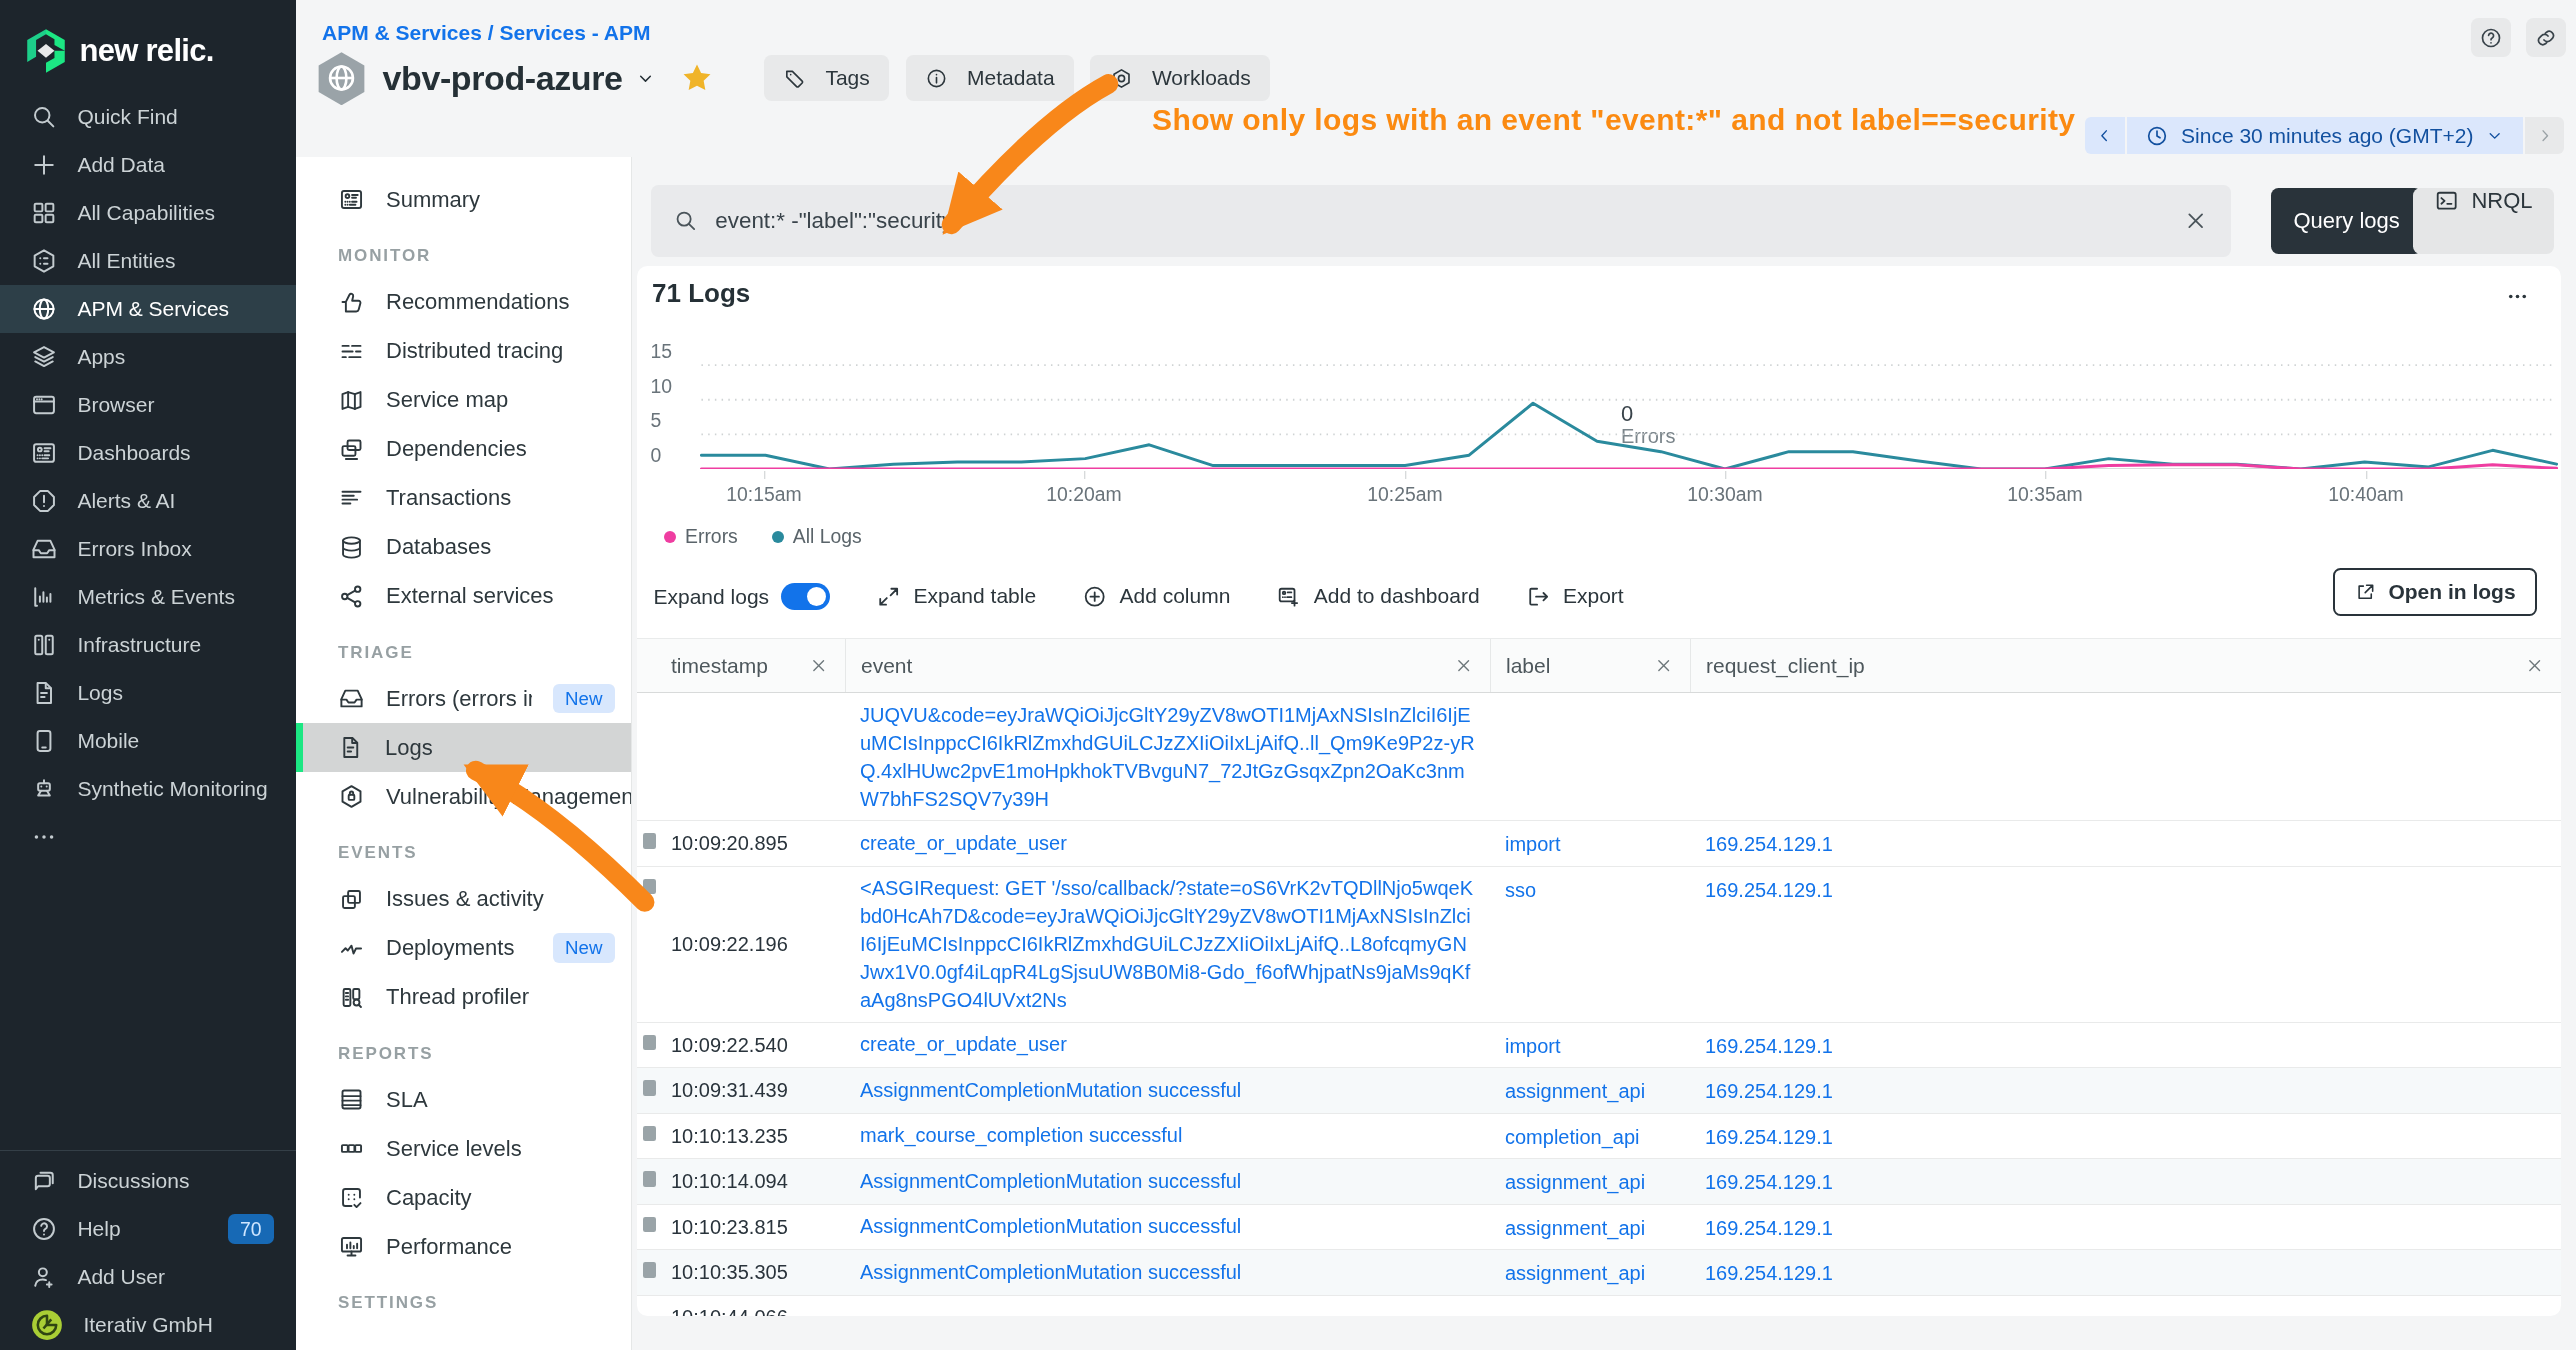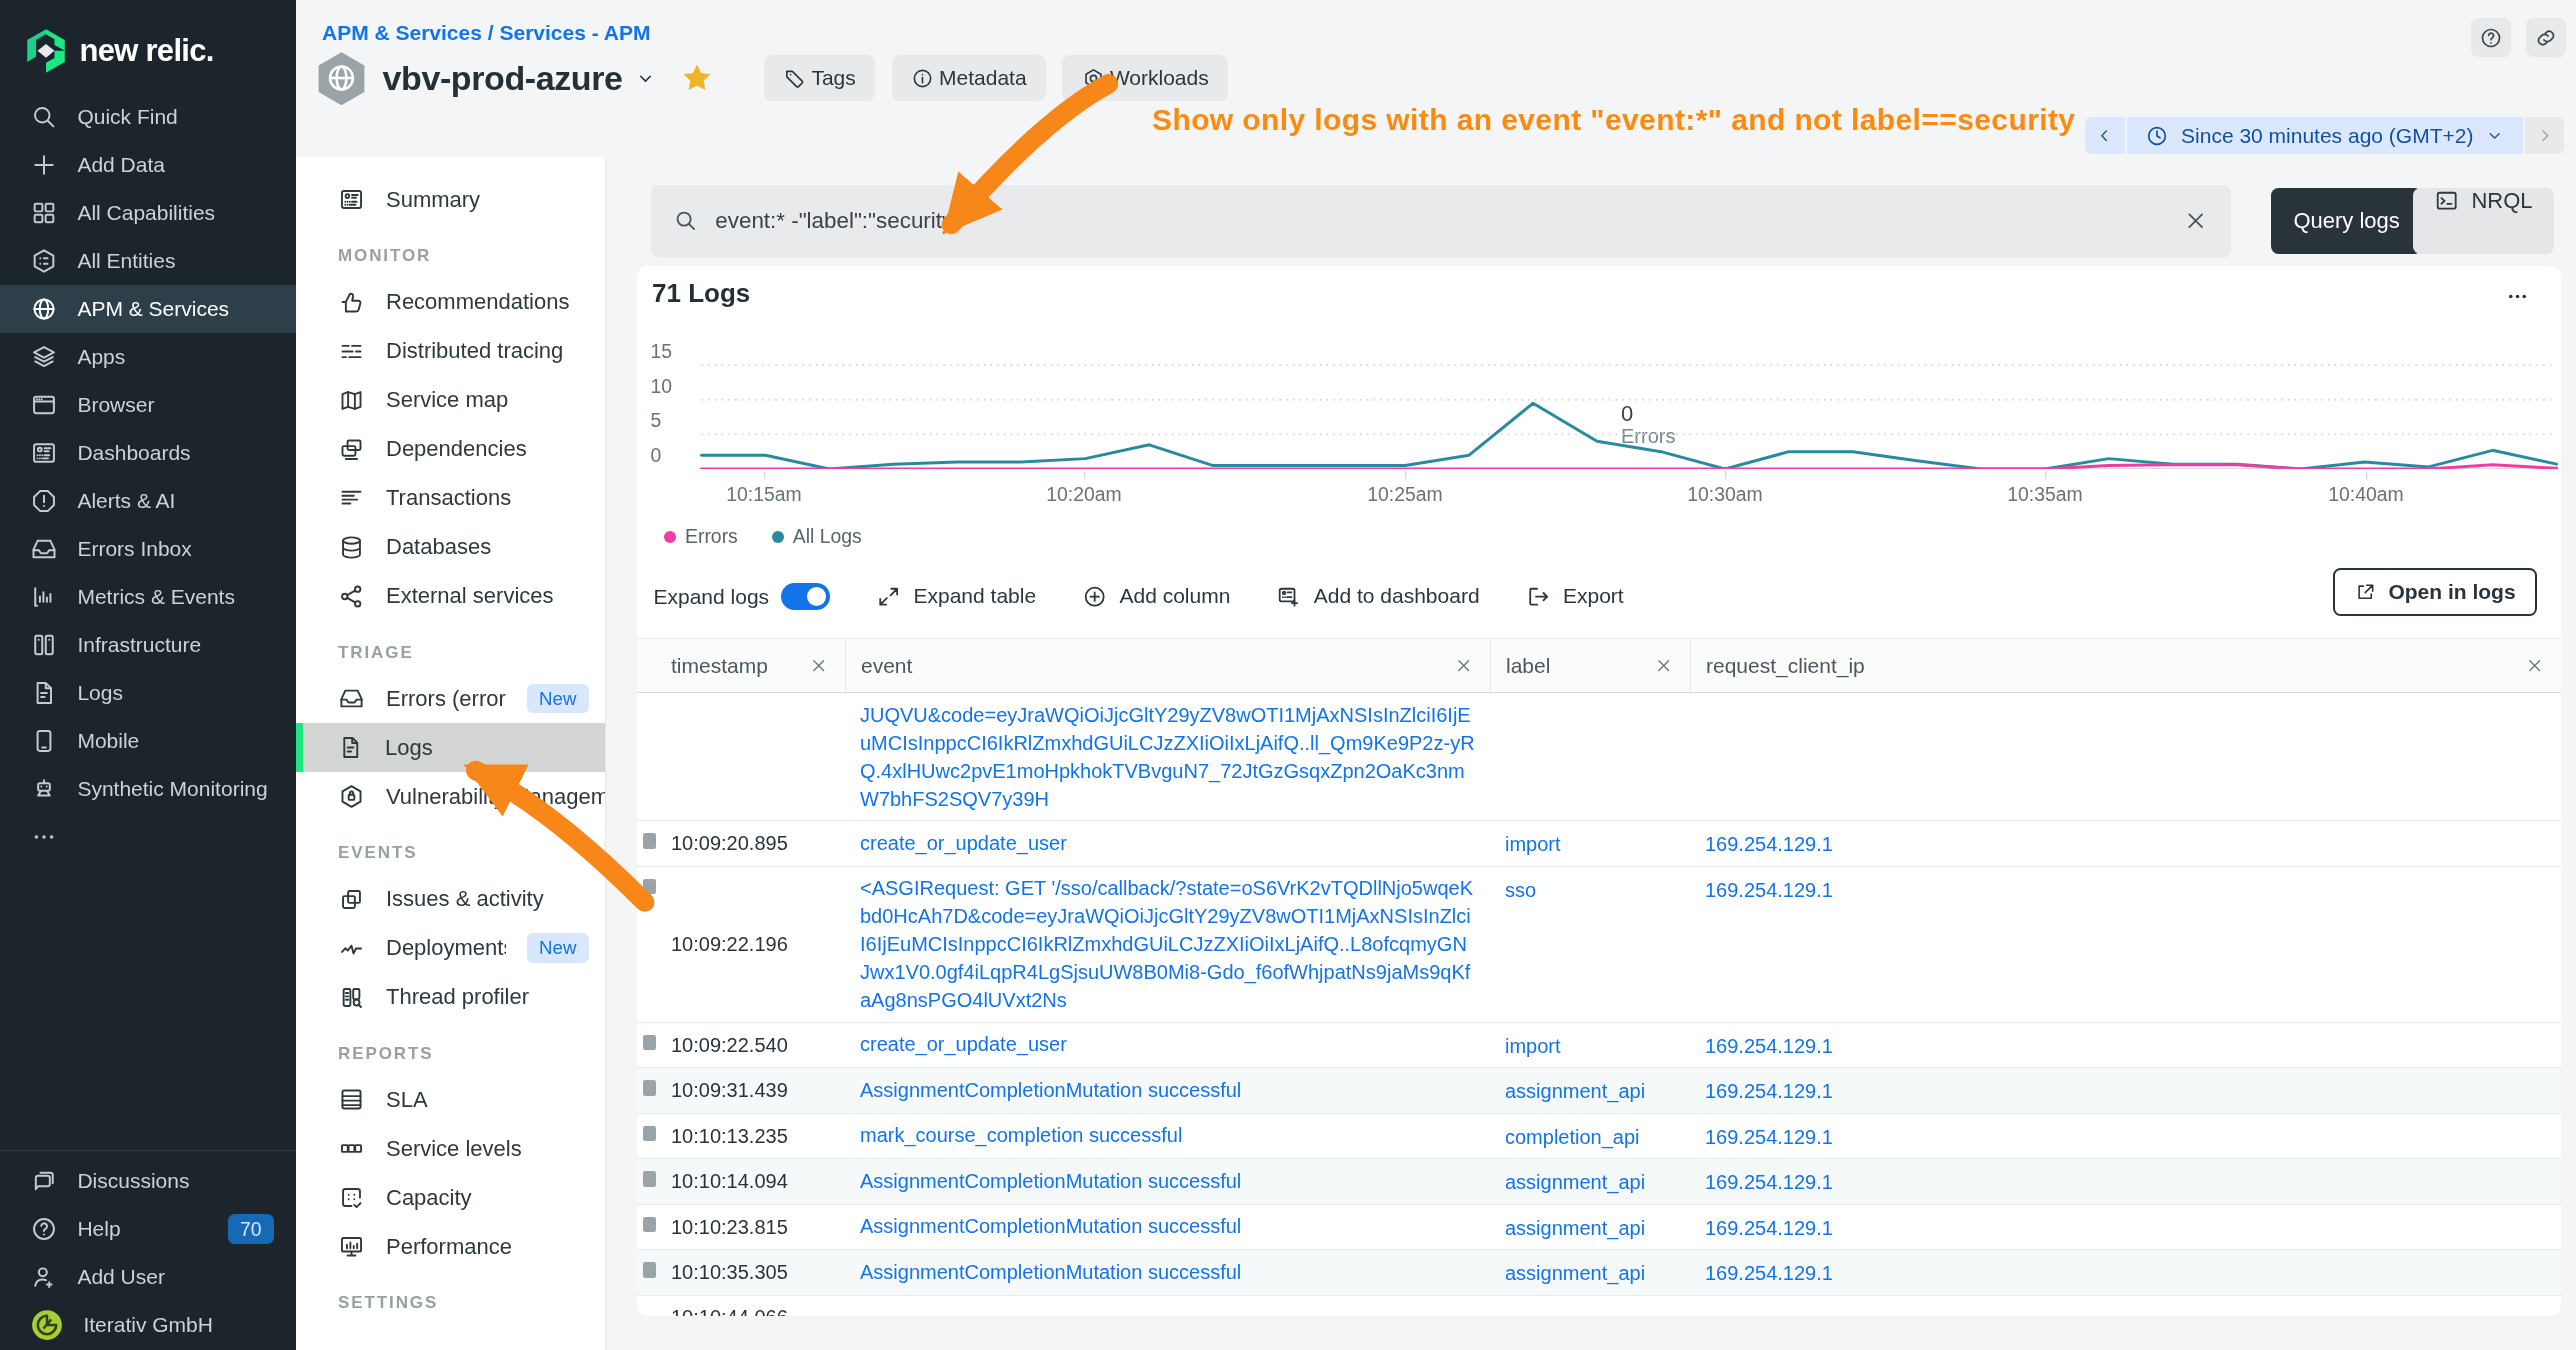--- a/index.html
+++ b/index.html
@@ -14,37 +14,37 @@
 #logo-text{font-size:31px;font-weight:700;color:#fff;letter-spacing:-0.7px;}
 #side-nav{position:absolute;left:0;top:93px;right:0;}
 .sd-item{display:flex;align-items:center;height:48px;padding-left:30px;gap:19.4px;font-size:21px;cursor:pointer;}
 .sd-item .ic{width:28px;height:28px;color:#c3cbcf;}
 .sd-item.selected{background:#2d3f48;color:#fff;}
 .sd-item.selected .ic{color:#fff;}
 #side-bottom{position:absolute;left:0;right:0;top:1150px;border-top:1.5px solid #343f47;padding-top:6px;}
 .sd-badge{margin-left:auto;margin-right:22.4px;background:#1769b5;color:#cfe6ff;font-size:19.4px;padding:3.7px 12px;border-radius:6.7px;}
 .sd-item .avatar{width:34px;height:34px;}
 
-#subnav{position:absolute;left:296px;top:157px;width:310px;height:1194px;background:#fff;border-right:1.5px solid #e5e7e7;box-sizing:border-box;padding-top:18px;overflow:hidden;color:#2e383d;}
+#subnav{position:absolute;left:296px;top:157px;width:336px;height:1194px;background:#fff;border-right:1.5px solid #e5e7e7;box-sizing:border-box;padding-top:18px;overflow:hidden;color:#2e383d;}
 .sn-header{height:43px;display:flex;align-items:center;padding-left:42px;margin-top:10.5px;font-size:17px;font-weight:700;letter-spacing:1.9px;color:#97a0a3;}
 .sn-item{display:flex;align-items:center;height:49px;padding-left:42px;gap:21px;font-size:22px;cursor:pointer;position:relative;}
 .sn-item .ic{width:27px;height:27px;color:#2e383d;}
 .sn-item.selected{background:#d3d5d5;border-left:7.5px solid #1ce783;padding-left:34px;}
 .sn-badge{margin-left:auto;margin-right:16.5px;background:#d8e7fd;color:#1273ea;font-size:18.7px;padding:3.7px 12px;border-radius:6px;}
 .sn-label{white-space:nowrap;overflow:hidden;}
 
 #breadcrumb{position:absolute;left:322px;top:21px;font-size:21px;font-weight:600;color:#1273ea;}
 #breadcrumb a{color:#1273ea;text-decoration:none;}
 #entity-row{position:absolute;left:317px;top:51px;display:flex;align-items:center;gap:16.5px;}
 #entity-hex{width:49px;height:54px;color:#fff;background:transparent;}
 #entity-title{font-size:34px;font-weight:700;color:#253036;letter-spacing:-0.4px;}
 #entity-chev{width:21px;height:21px;color:#253036;margin-left:-4.5px;}
 #entity-star{width:34px;height:34px;color:#f0b429;margin-left:7.5px;}
 #hdr-buttons{display:flex;gap:16.5px;margin-left:34px;}
-.hdr-btn{display:flex;align-items:center;gap:5px;height:46px;padding:0 19.4px;background:#e8e9ea;border-radius:7.5px;font-size:21px;font-weight:500;color:#2c363c;cursor:pointer;}
+.hdr-btn{display:flex;align-items:center;gap:19px;height:46px;padding:0 19.4px;background:#e8e9ea;border-radius:7.5px;font-size:21px;font-weight:500;color:#2c363c;cursor:pointer;}
 .hdr-btn .ic{width:23px;height:23px;}
 #annotation{position:absolute;left:1152px;top:103px;font-size:30px;font-weight:700;color:#fb8a11;letter-spacing:0.4px;white-space:nowrap;}
 #top-icons{position:absolute;top:18px;right:10.5px;display:flex;gap:15px;}
 .top-icon-btn{width:40px;height:39px;background:#e8e9ea;border-radius:7.5px;display:flex;align-items:center;justify-content:center;color:#39434a;cursor:pointer;}
 .top-icon-btn .ic{width:24px;height:24px;}
 #timebar{position:absolute;top:117px;right:12px;display:flex;gap:2.2px;align-items:stretch;height:37px;}
 .tb-seg{display:flex;align-items:center;justify-content:center;background:#dbe7fc;color:#12509f;cursor:pointer;}
 #tb-left{width:40px;border-radius:6px 0 0 6px;}
 #tb-main{padding:0 18px;gap:12px;font-size:21px;font-weight:500;}
 #tb-main .ic{width:24px;height:24px;}

